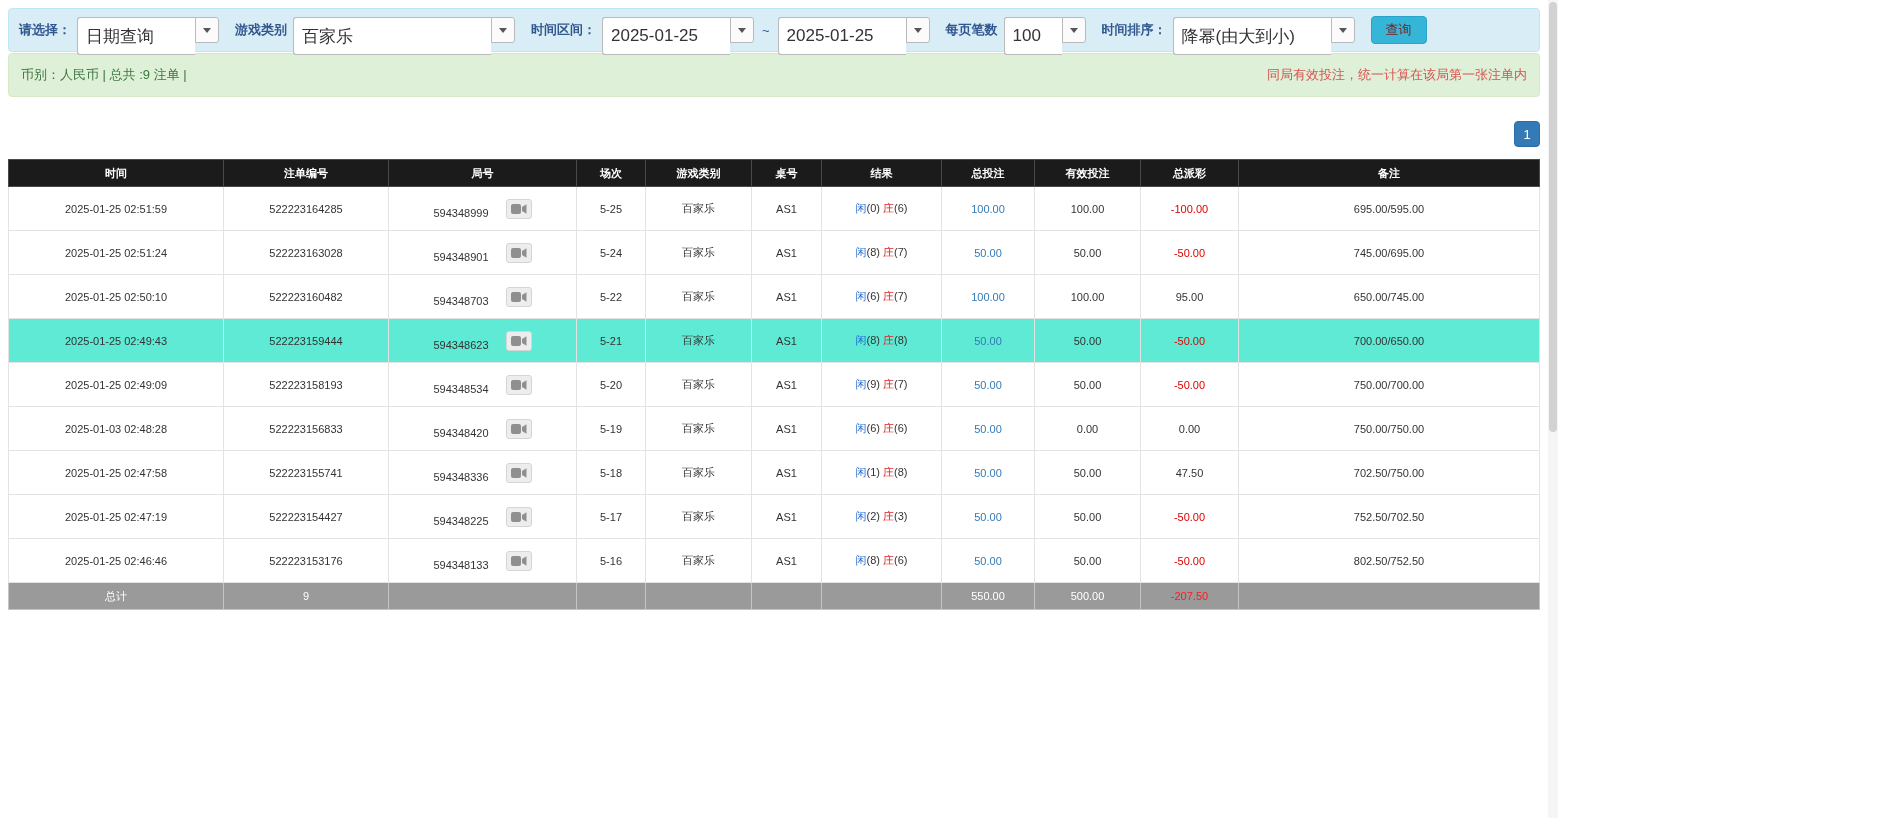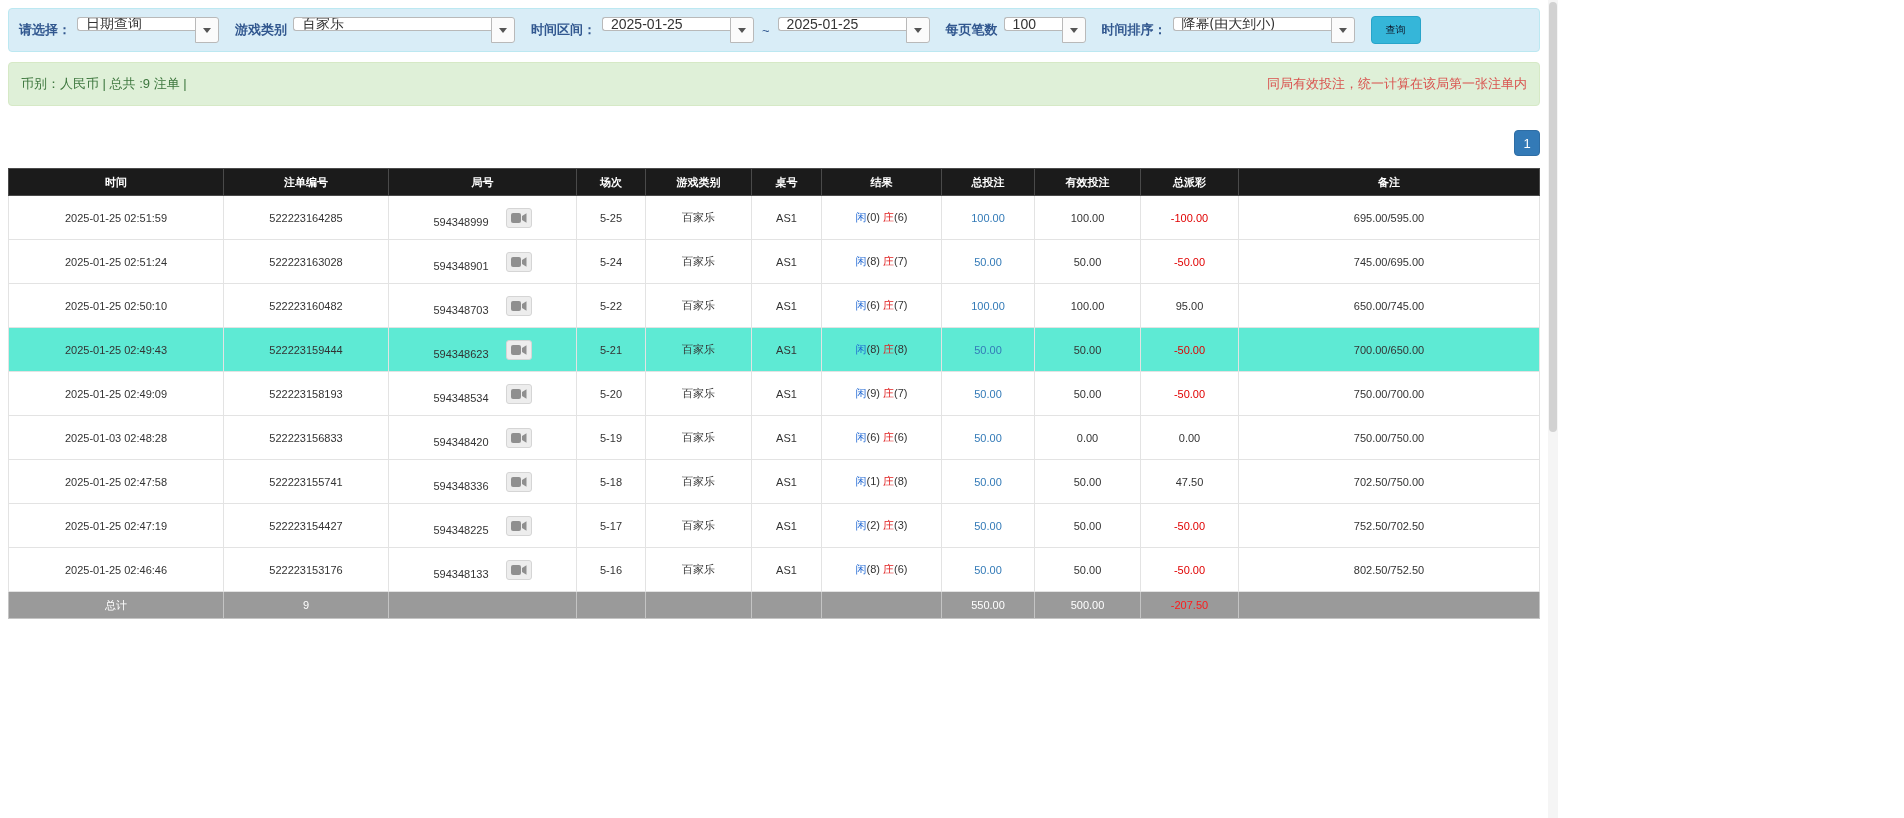--- a/index.html
+++ b/index.html
@@ -9,54 +9,54 @@
     background:#ffffff;
     font-family:"Liberation Sans", sans-serif;
     font-size:13px; color:#333;
     position:relative;
     overflow:hidden;
   }
   .content { width:1548px; }
 
   
   .filter-bar {
-    margin:8px 8px 10px 8px;
+    margin:8px 8px 1px 8px;
     background:#d9edf7;
     border:1px solid #bce8f1;
     border-radius:4px;
     padding:8px 10px;
     display:flex; align-items:center; gap:6px;
     height:44px;
   }
   .flabel { color:#31578f; font-weight:bold; white-space:nowrap; }
   .flabel.gap { margin-left:10px; }
   .combo { display:inline-flex; height:26px; }
   .combo-input {
-    height:14px; border:1px solid #b9b9b9; border-right:0;
+    height:38px; border:1px solid #b9b9b9; border-right:0;
     border-radius:3px 0 0 3px; padding:2px 8px;
-    font-family:"Liberation Sans", sans-serif; font-size:14px; color:#333;
+    font-family:"Liberation Sans", sans-serif; font-size:17px; color:#333;
     background:#fff; outline:none;
   }
   .combo-btn {
     width:24px; height:26px; border:1px solid #b9b9b9;
     border-radius:0 3px 3px 0; background:#fbfbfb;
     display:flex; align-items:center; justify-content:center;
     cursor:pointer; padding:0;
   }
   .caret {
     width:0; height:0;
     border-left:4px solid transparent; border-right:4px solid transparent;
     border-top:5px solid #555;
   }
   .tilde { color:#31578f; margin:0 2px; }
   .query-btn {
     margin-left:10px;
-    background:#35b6d9; border:1px solid #28a4c9; color:#0f172a;
+    background:#35b6d9; border:1px solid #28a4c9; color:#7f1d1d;
     border-radius:4px; height:28px; padding:0 14px;
-    font-family:"Liberation Sans", sans-serif; font-size:10px;
+    font-family:"Liberation Sans", sans-serif; font-size:13px;
     cursor:pointer;
   }
 
   
   .info-bar {
     margin:0 8px;
     background:#dff0d8; border:1px solid #d6e9c6; border-radius:4px;
     padding:0 12px; height:44px;
     display:flex; align-items:center; justify-content:space-between;
   }

